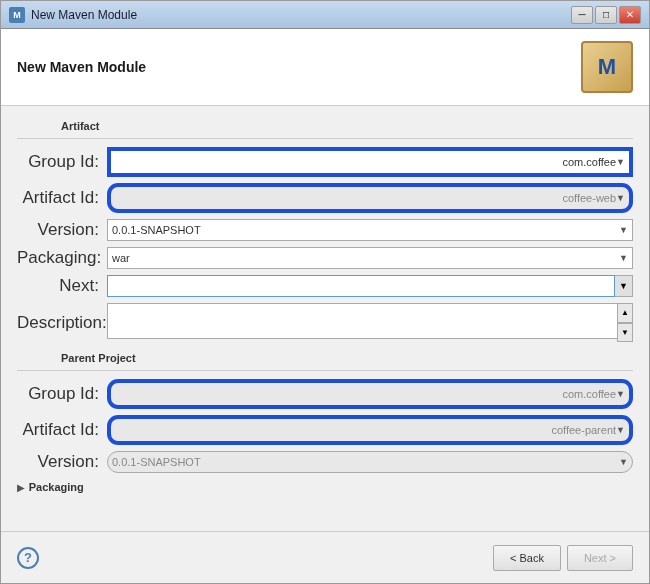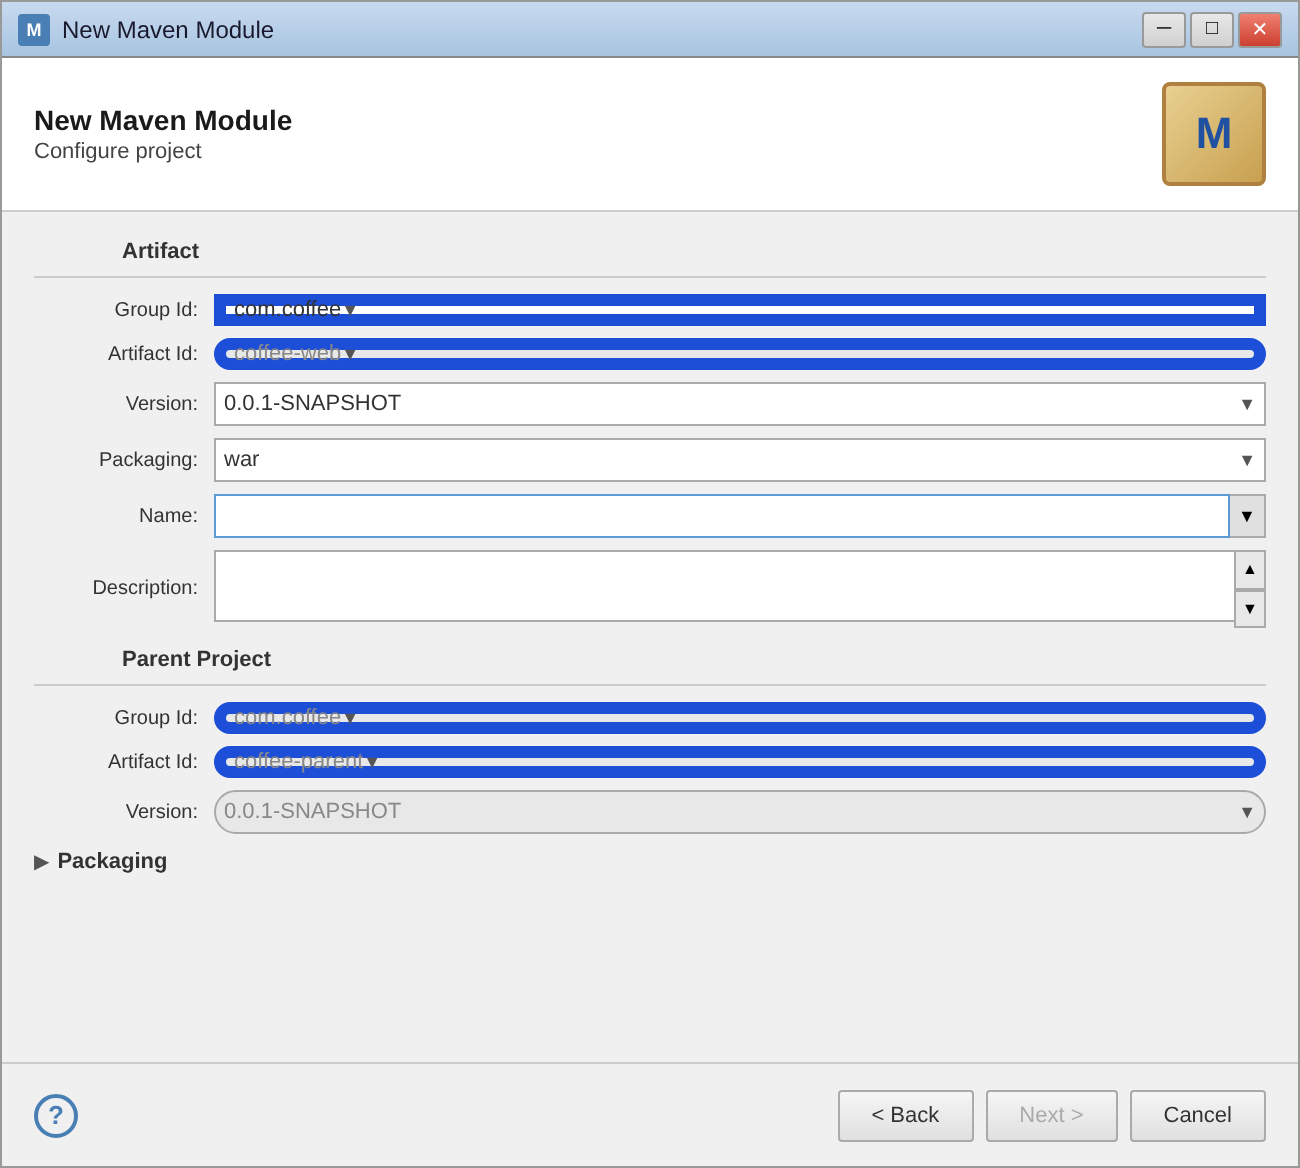--- a/index.html
+++ b/index.html
@@ -121,41 +121,41 @@
     }
     .form-row {
       display: flex;
       align-items: center;
       margin-bottom: 6px;
     }
     .form-label {
       width: 90px;
       text-align: right;
       padding-right: 8px;
-      font-size: 10px;
+      font-size: 17px;
       color: #333;
       flex-shrink: 0;
     }
     .form-control-wrap {
       flex: 1;
       display: flex;
       align-items: center;
     }
     .combo-box {
       flex: 1;
-      height: 16px;
+      height: 30px;
       background: white;
-      border: 6px solid #1d4ed8;
+      border: 4px solid #1d4ed8;
       border-radius: 0;
       padding: 0 4px;
       font-size: 11px;
       color: #333;
       display: flex;
       align-items: center;
-      justify-content: flex-start;
+      justify-content: flex-end;
       cursor: pointer;
     }
     .combo-box.disabled {
       background: #e8e8e8;
       color: #888;
       border-radius: 11px;
     }
     .combo-arrow {
       font-size: 9px;
       color: #555;
@@ -309,21 +309,20 @@
     <div class="title-bar-buttons">
       <div class="tb-btn">─</div>
       <div class="tb-btn">□</div>
       <div class="tb-btn close">✕</div>
     </div>
   </div>
 
   <div class="header-section">
     <div class="header-text">
       <h2>New Maven Module</h2>
-      <p>Configure project</p>
     </div>
     <div class="maven-icon">
       <span>M</span>
     </div>
   </div>
 
   <div class="content">
 
     <div class="section-label">Artifact</div>
     <hr class="section-divider">
@@ -362,21 +361,21 @@
       <div class="form-label">Packaging:</div>
       <div class="form-control-wrap">
         <div class="version-combo combo-box">
           <span>war</span>
           <span class="combo-arrow">▼</span>
         </div>
       </div>
     </div>
 
     <div class="form-row">
-      <div class="form-label">Name:</div>
+      <div class="form-label">Next:</div>
       <div class="name-combo-wrap">
         <input type="text" class="name-input" value="" style="">
         <div class="name-arrow-btn">▼</div>
       </div>
     </div>
 
     <div class="form-row">
       <div class="form-label">Description:</div>
       <div class="description-wrap">
         <textarea class="description-field" style=""></textarea>
@@ -425,16 +424,15 @@
       <span class="advanced-label">Packaging</span>
     </div>
 
   </div>
 
   <div class="footer">
     <div class="help-icon">?</div>
     <div class="footer-buttons">
       <button class="btn">&lt; Back</button>
       <button class="btn" disabled="">Next &gt;</button>
-      <button class="btn">Cancel</button>
     </div>
   </div>
 </div>
 
 </body></html>

